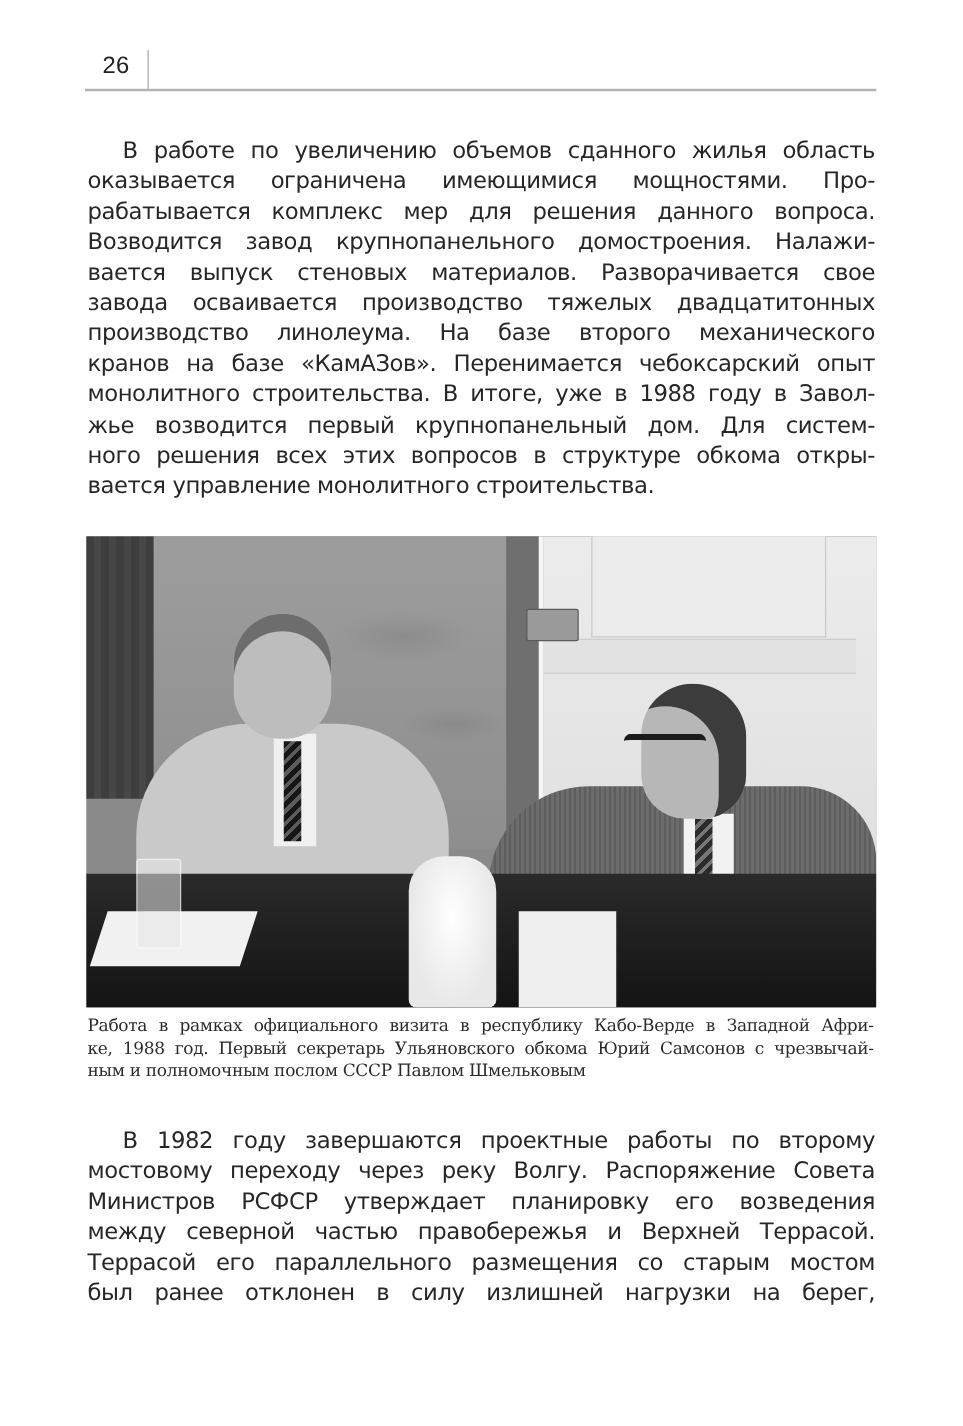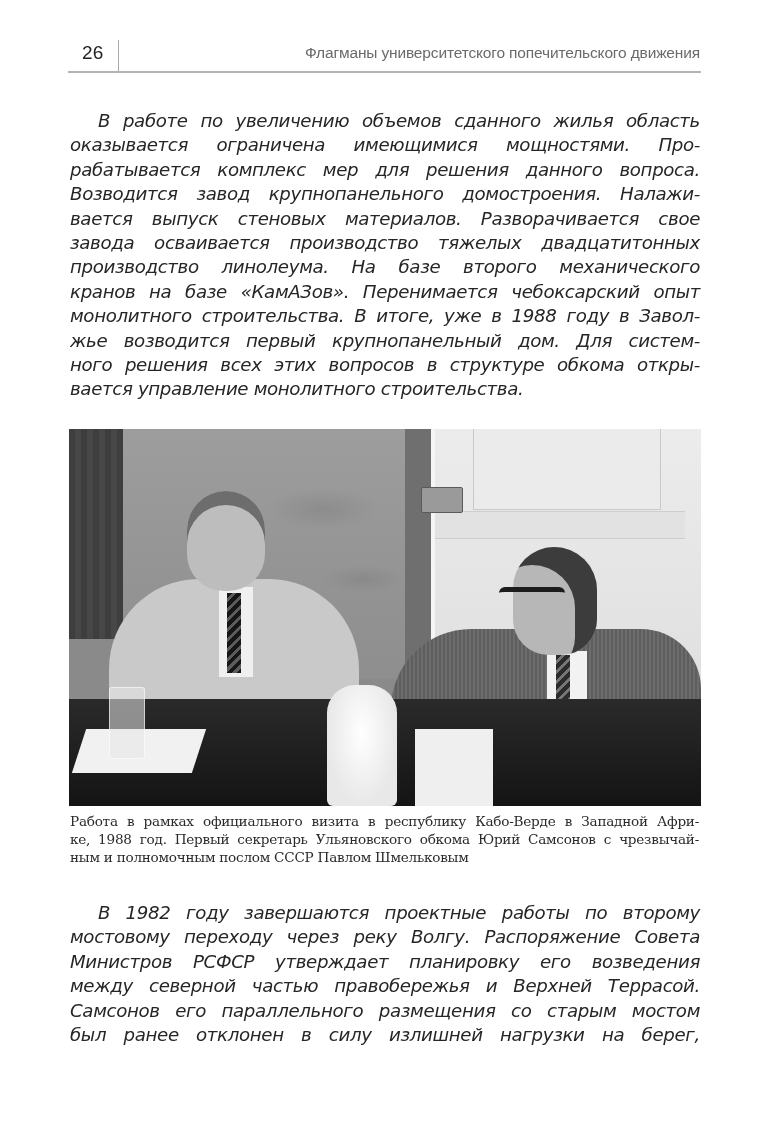--- a/index.html
+++ b/index.html
@@ -75,21 +75,20 @@
       line-height: 24.4px;
       color: #262626;
       letter-spacing: -0.35px;
     }
     .para .line {
       display: block;
       height: 24.4px;
       white-space: nowrap;
       text-align: justify;
       text-align-last: justify;
-      font-style: italic;
     }
     .para .line.first { padding-left: 28px; }
     .para .line.last { text-align-last: left; }
 
     .para-1 { top: 109px; }
     .para-2 { top: 901px; }
 
     
     .photo {
       position: absolute;
@@ -222,21 +221,20 @@
     .caption .line.last { text-align-last: left; }
   </style>
 </head>
 <body>
 
 <div class="page">
 
   <div class="header">
     <span class="header-page-number">26</span>
     <span class="header-divider"></span>
-    <span class="header-title">Флагманы университетского попечительского движения</span>
   </div>
   <div class="header-rule"></div>
 
   <div class="para para-1">
     <span class="line first">В работе по увеличению объемов сданного жилья область</span>
     <span class="line">оказывается ограничена имеющимися мощностями. Про-</span>
     <span class="line">рабатывается комплекс мер для решения данного вопроса.</span>
     <span class="line">Возводится завод крупнопанельного домостроения. Налажи-</span>
     <span class="line">вается выпуск стеновых материалов. Разворачивается свое</span>
     <span class="line">завода осваивается производство тяжелых двадцатитонных</span>
@@ -276,17 +274,17 @@
     <span class="line">Работа в рамках официального визита в республику Кабо-Верде в Западной Афри-</span>
     <span class="line">ке, 1988 год. Первый секретарь Ульяновского обкома Юрий Самсонов с чрезвычай-</span>
     <span class="line last">ным и полномочным послом СССР Павлом Шмельковым</span>
   </div>
 
   <div class="para para-2">
     <span class="line first">В 1982 году завершаются проектные работы по второму</span>
     <span class="line">мостовому переходу через реку Волгу. Распоряжение Совета</span>
     <span class="line">Министров РСФСР утверждает планировку его возведения</span>
     <span class="line">между северной частью правобережья и Верхней Террасой.</span>
-    <span class="line">Самсонов его параллельного размещения со старым мостом</span>
+    <span class="line">Террасой его параллельного размещения со старым мостом</span>
     <span class="line">был ранее отклонен в силу излишней нагрузки на берег,</span>
   </div>
 
 </div>
 
 </body></html>

